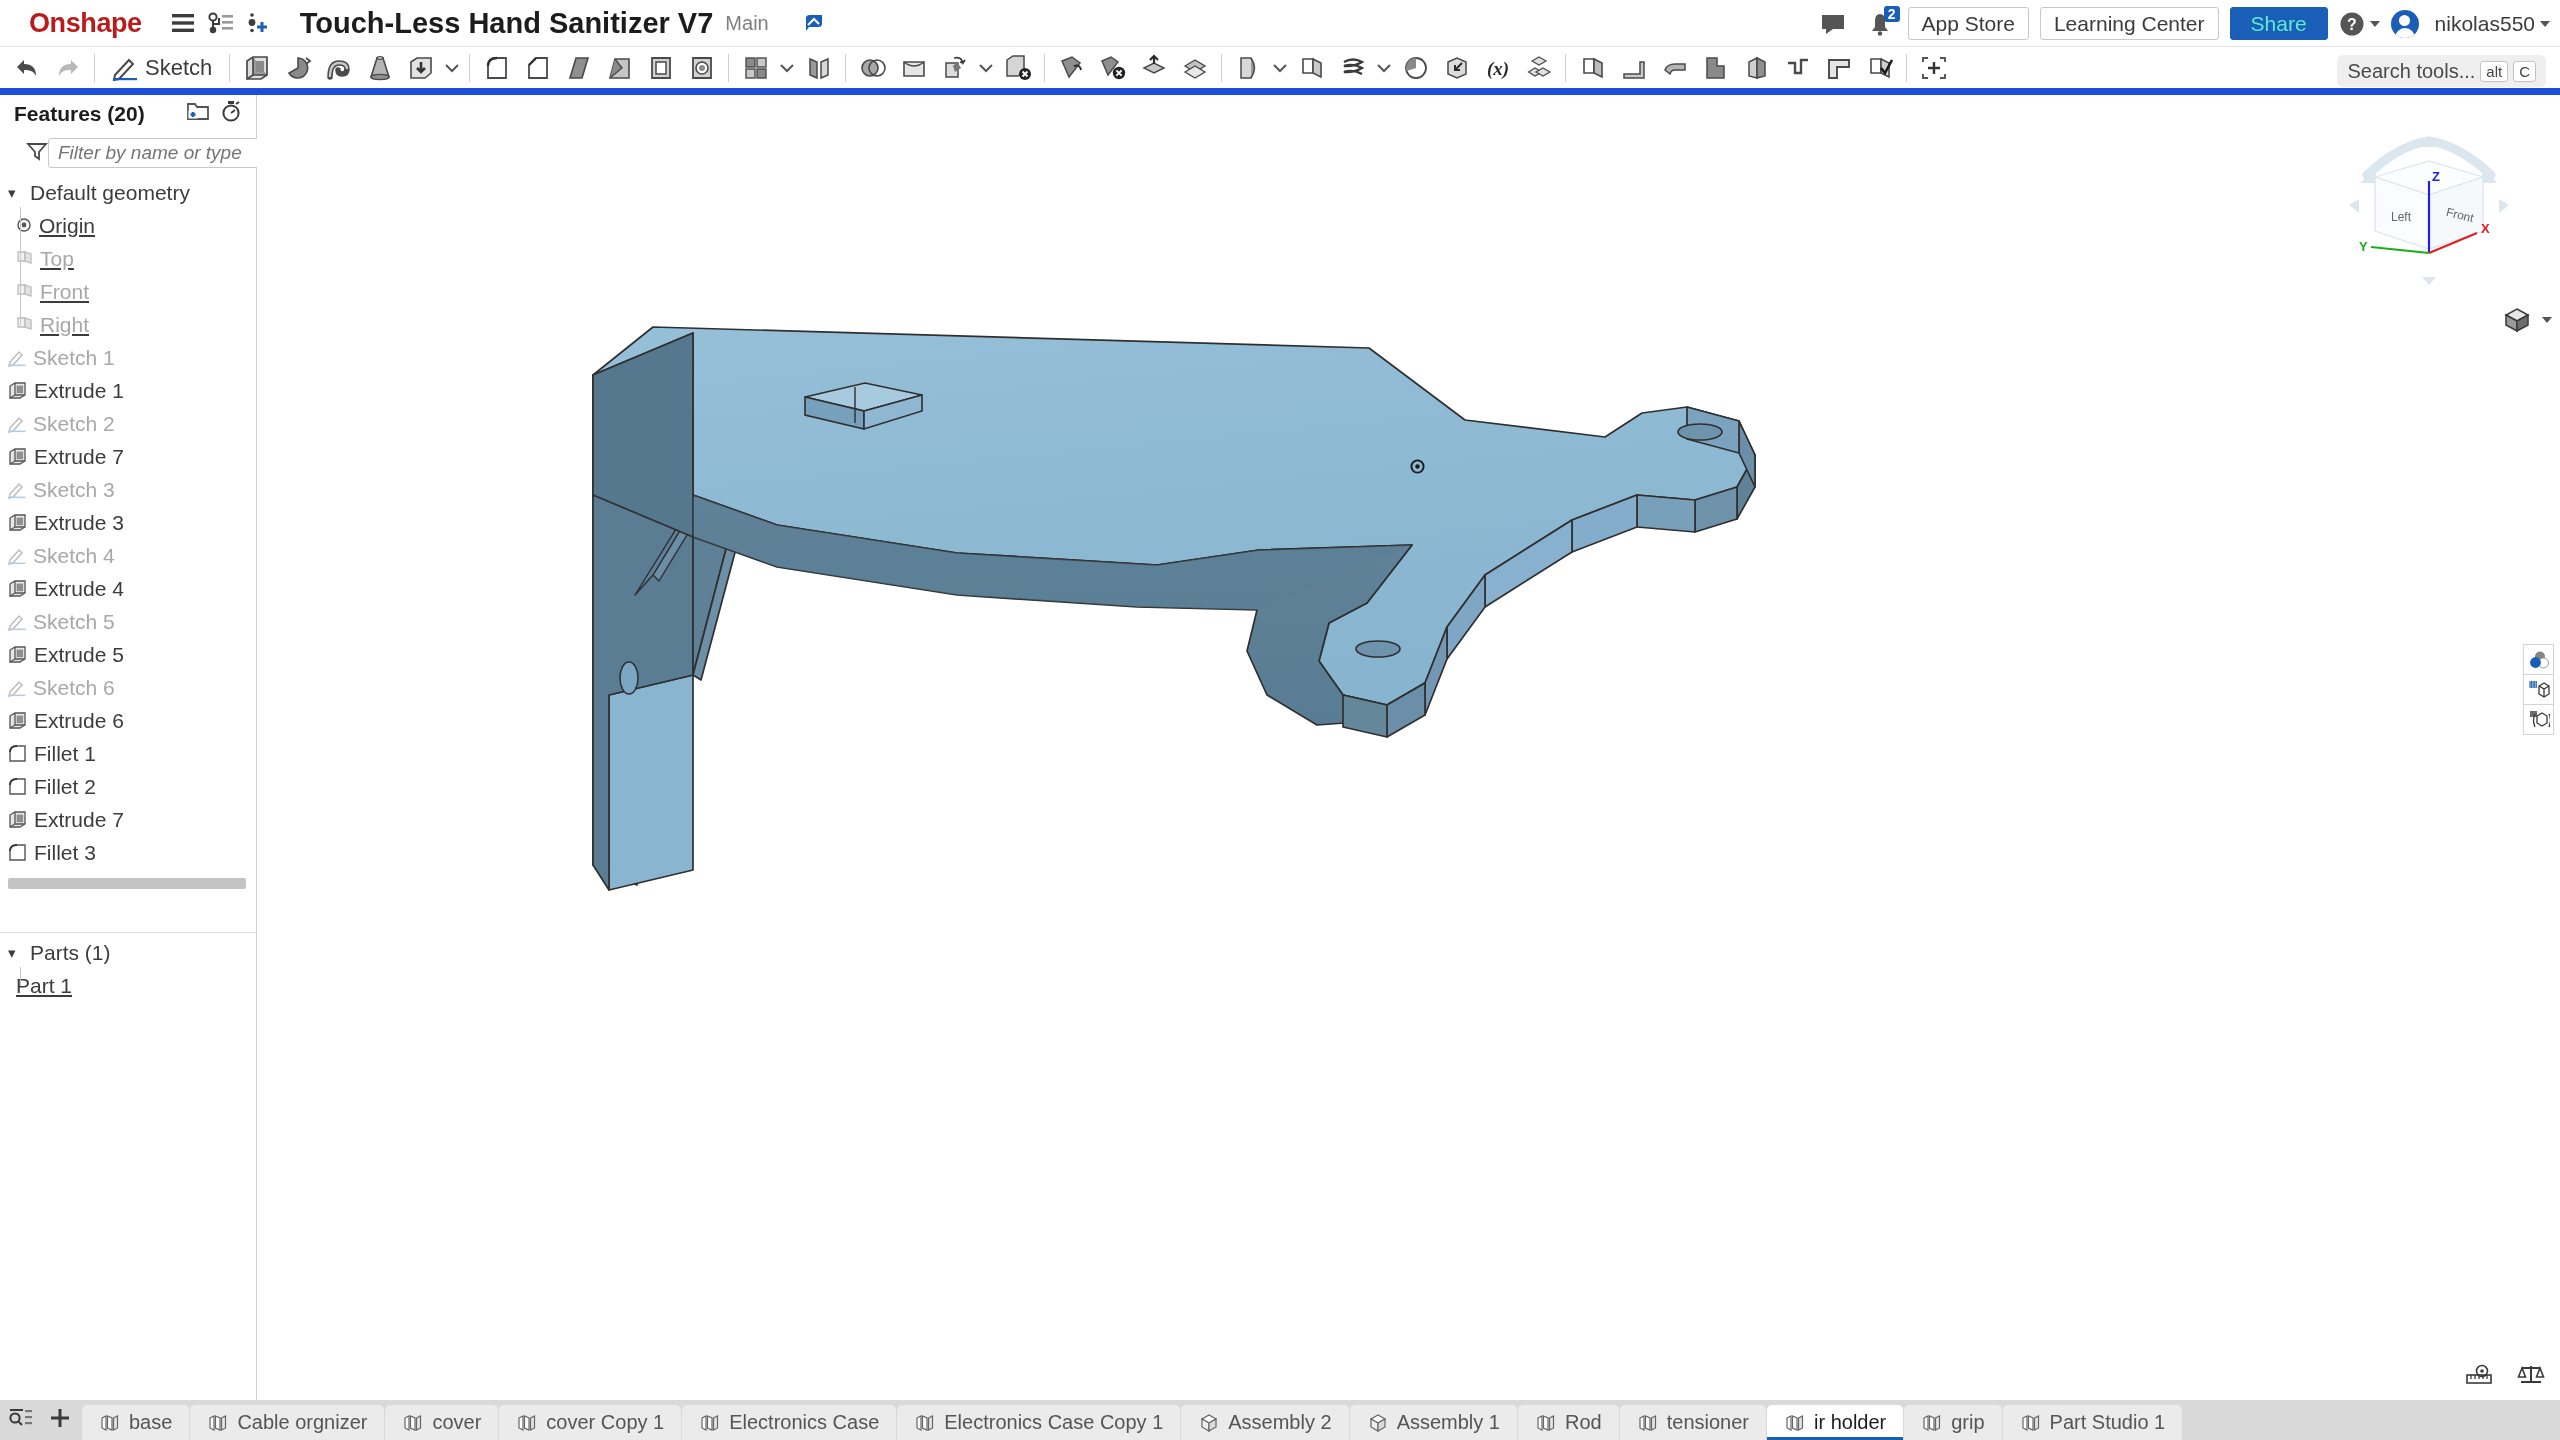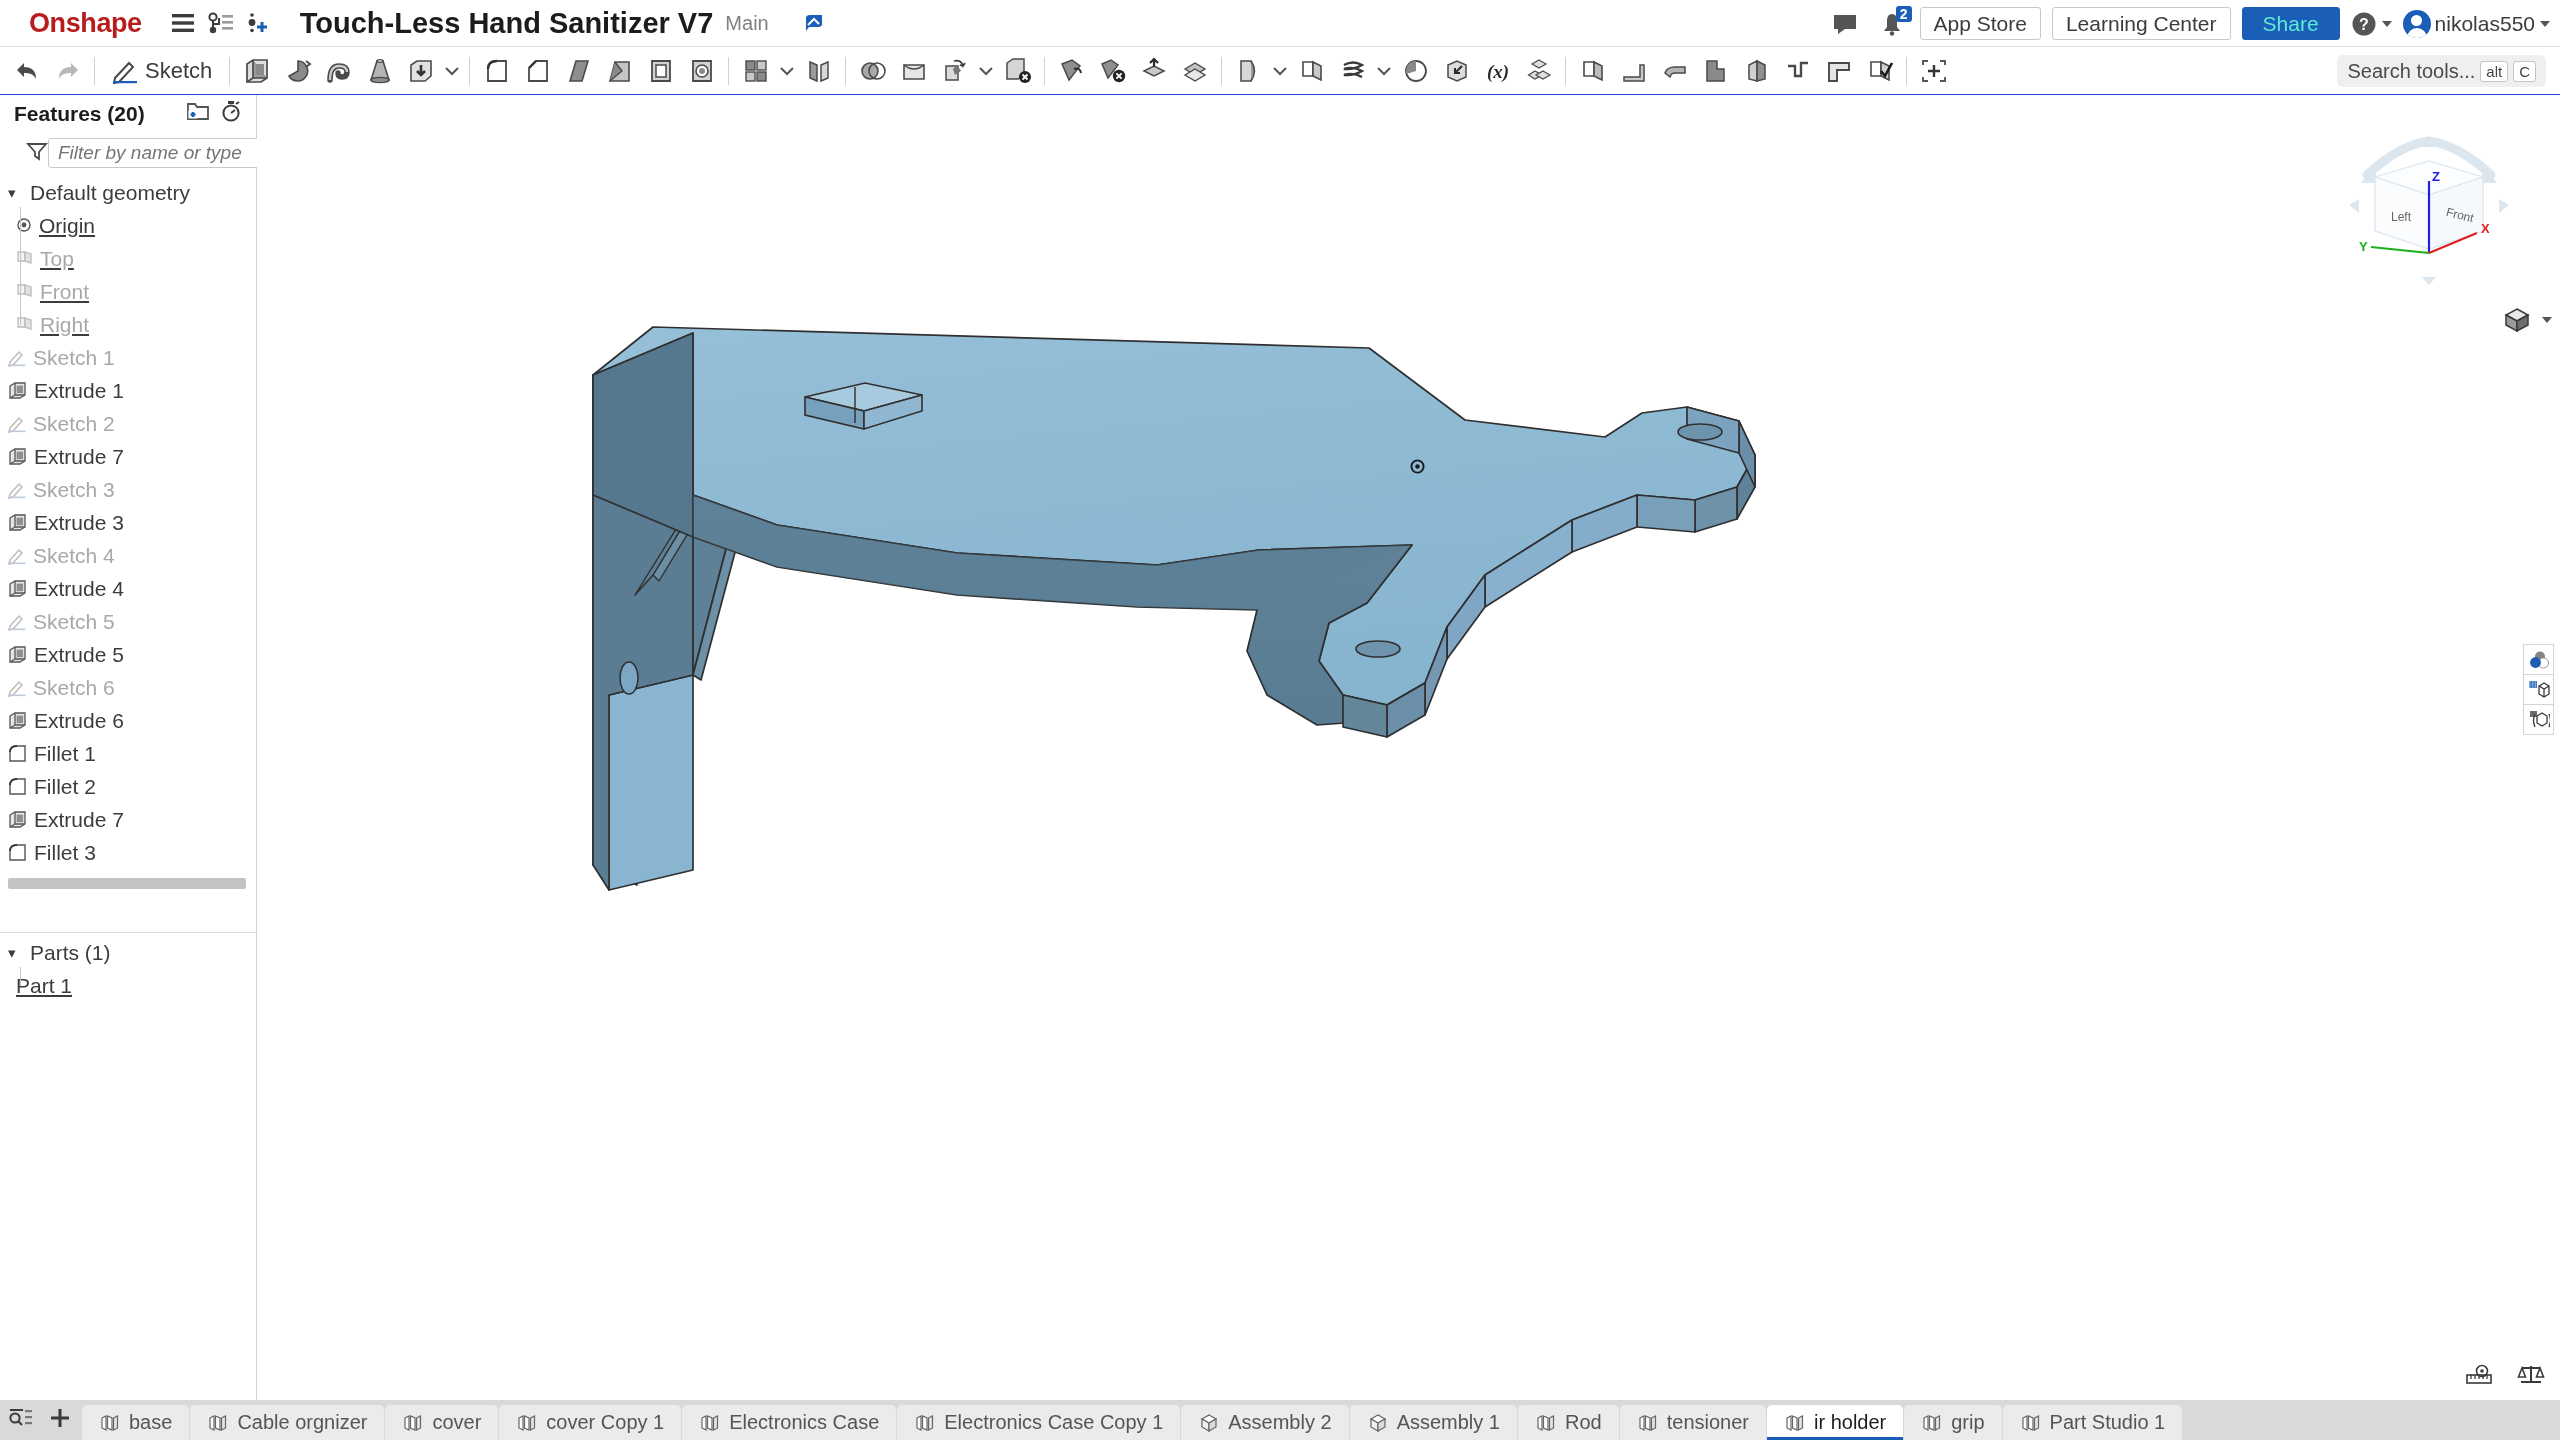--- a/index.html
+++ b/index.html
@@ -36,27 +36,27 @@
   }
   .tb-btn.primary { background:#1b5eb8; border-color:#1b5eb8; color:#5eead4; padding:0 20px; }
   #notif-wrap { position:relative; width:34px; height:34px; display:flex;align-items:center;justify-content:center; cursor:pointer;}
   #notif-badge {
     position:absolute; top:-1px; right:-3px; background:#1b5eb8; color:#fff;
     font-size:14px; font-weight:bold; border-radius:3px; padding:0px 4px; line-height:16px;
   }
   #avatar { width:28px;height:28px;border-radius:50%;background:#1b5eb8; position:relative; overflow:hidden;}
   #avatar:before{content:"";position:absolute;width:11px;height:11px;border-radius:50%;background:#fff;left:8.5px;top:5px;}
   #avatar:after{content:"";position:absolute;width:20px;height:12px;border-radius:10px 10px 0 0;background:#fff;left:4px;top:18px;}
-  #username { font-size:21px; color:#3c3c3c; margin-left:4px; }
+  #username { font-size:21px; color:#3c3c3c; margin-left:16px; }
   .caret { width:0;height:0;border-left:5px solid transparent;border-right:5px solid transparent;border-top:6px solid #555; margin-left:5px;}
 
   
   #toolbar {
     height:48px; width:100%; background:#fff;
-    display:flex; align-items:center; border-bottom:1px solid #1d4ed8;
+    display:flex; align-items:center; border-bottom:7px solid #1d4ed8;
     position:relative; padding-left:6px;
   }
   .tool { width:41px; height:41px; display:flex; align-items:center; justify-content:center; cursor:pointer; border-radius:3px;}
   .tool.small { width:22px; }
   .tsep { width:1px; height:28px; background:#d0d0d0; margin:0 6px; }
   #sketch-btn { display:flex;align-items:center;gap:7px;padding:0 11px;height:41px;cursor:pointer;border-radius:3px;}
   #sketch-btn span { font-size:22px; }
   #searchtools {
     position:absolute; right:14px; top:8px; height:32px; background:#efefef; border-radius:6px;
     display:flex; align-items:center; padding:0 10px; gap:5px; cursor:pointer;

